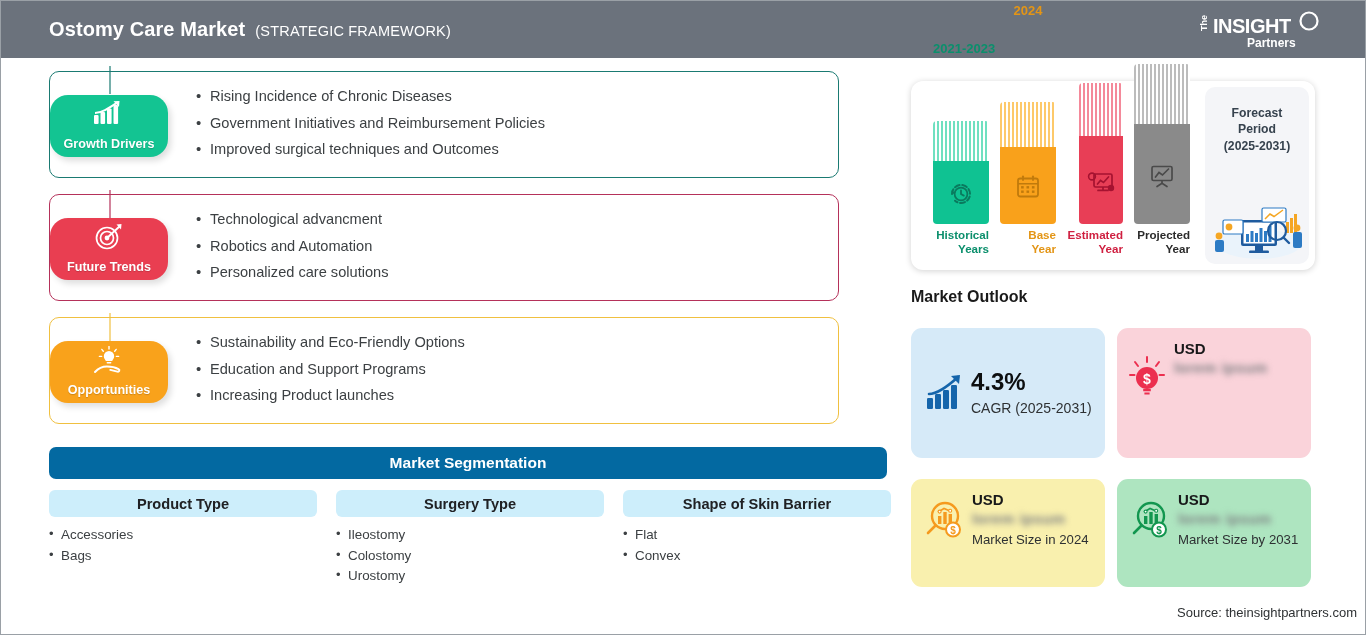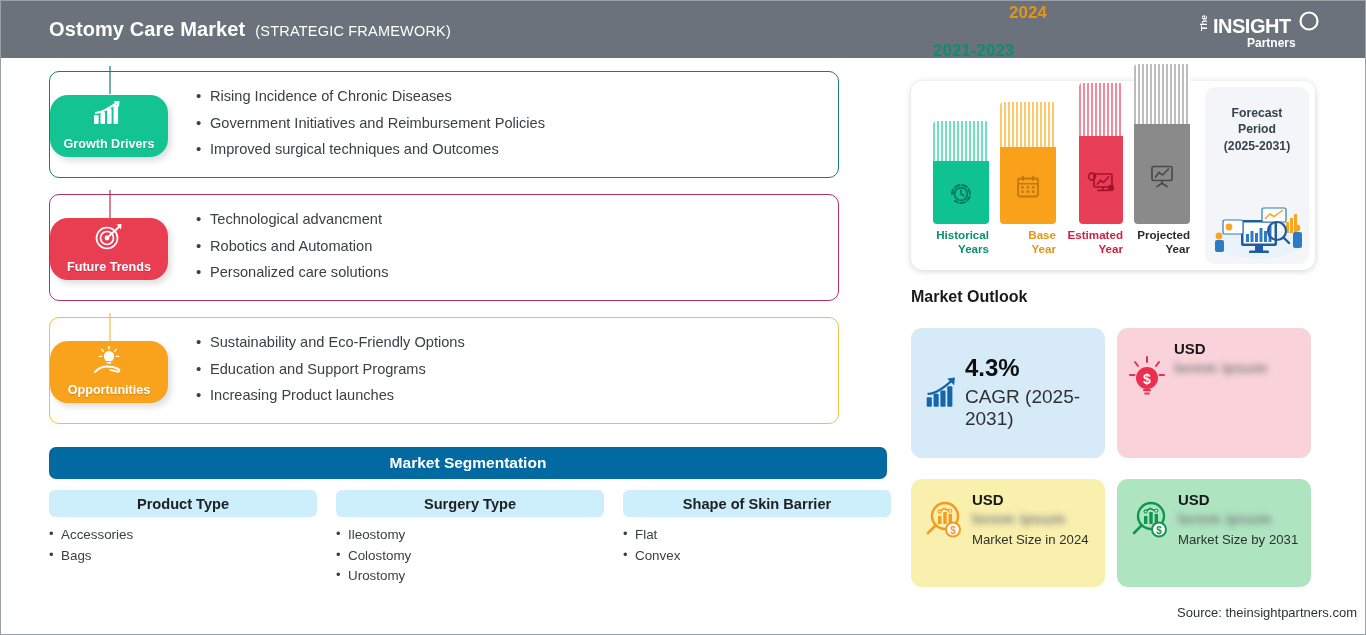--- a/index.html
+++ b/index.html
@@ -94,21 +94,21 @@
 
   #timeline-card {
     position: absolute; left: 10px; top: 23px;
     width: 404px; height: 189px;
     background: #ffffff; border-radius: 12px;
     box-shadow: 0 1px 6px rgba(0,0,0,0.18);
   }
   .tl-bar-wrap { position: absolute; bottom: 46px; }
   .tl-year {
     position: absolute; width: 100%; text-align: center;
-    font-size: 17px; font-weight: bold; white-space: nowrap;
+    font-size: 13px; font-weight: bold; white-space: nowrap;
   }
   .tl-bar { position: relative; width: 100%; border-radius: 4px; overflow: hidden; }
   .tl-stripe { width: 100%; }
   .tl-solid { width: 100%; position: relative; }
   .tl-icon { position: absolute; left: 50%; top: 52%; transform: translate(-50%,-50%); }
   .tl-cap {
     position: absolute; left: 0; width: 100%; text-align: right;
     font-size: 11.6px; font-weight: bold; line-height: 1.18;
   }
 
@@ -142,21 +142,21 @@
     margin: 2px 0 3px 0; letter-spacing: .4px; user-select: none;
   }
   .ocard-cap { font-size: 13.2px; color: #2e3133; line-height: 1.28; }
 
   #cagr-card {
     position: absolute; left: 10px; top: 270px;
     width: 194px; height: 130px; border-radius: 11px;
     background: #d6eaf8; display: flex; align-items: center; padding-left: 14px; gap: 4px;
   }
   #cagr-val { font-size: 24px; font-weight: bold; color: #0d0f10; line-height: 1; }
-  #cagr-cap { font-size: 19px; color: #2e3133; margin-top: 6px; }
+  #cagr-cap { font-size: 14px; color: #2e3133; margin-top: 6px; }
 
   #source {
     position: absolute; right: 10px; bottom: 16px;
     font-size: 13px; color: #2e3133;
   }
 </style>
 </head>
 <body>
 
 <div id="frame">

